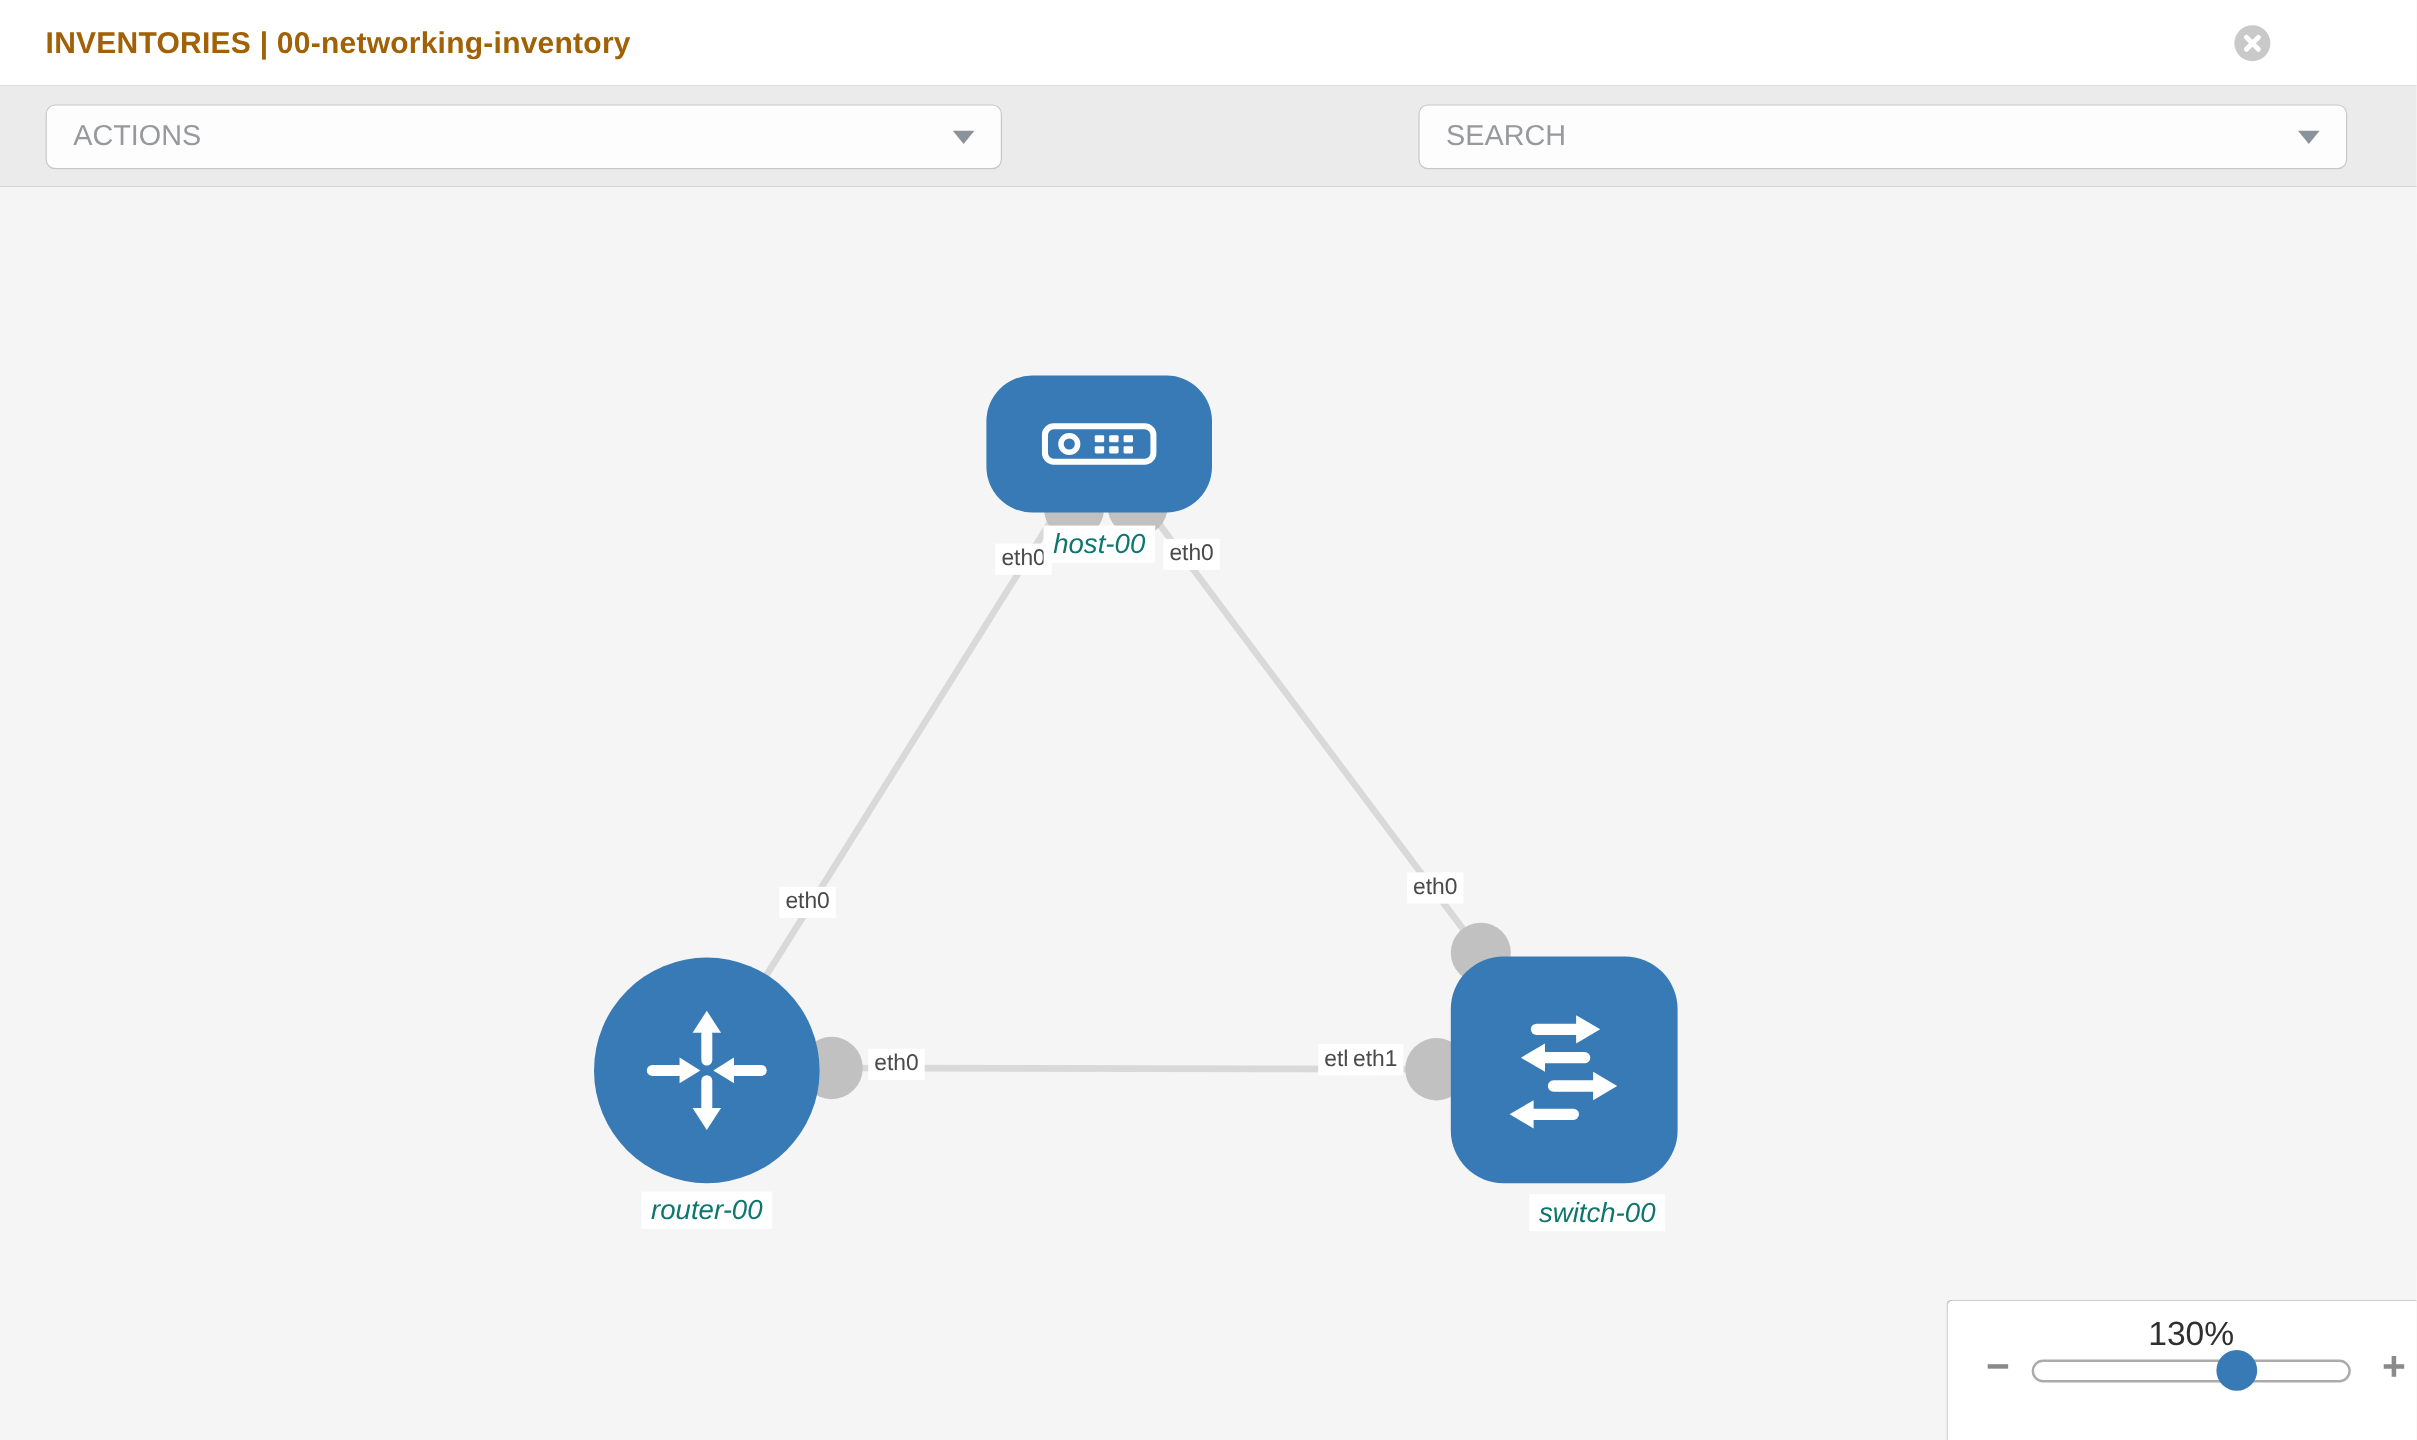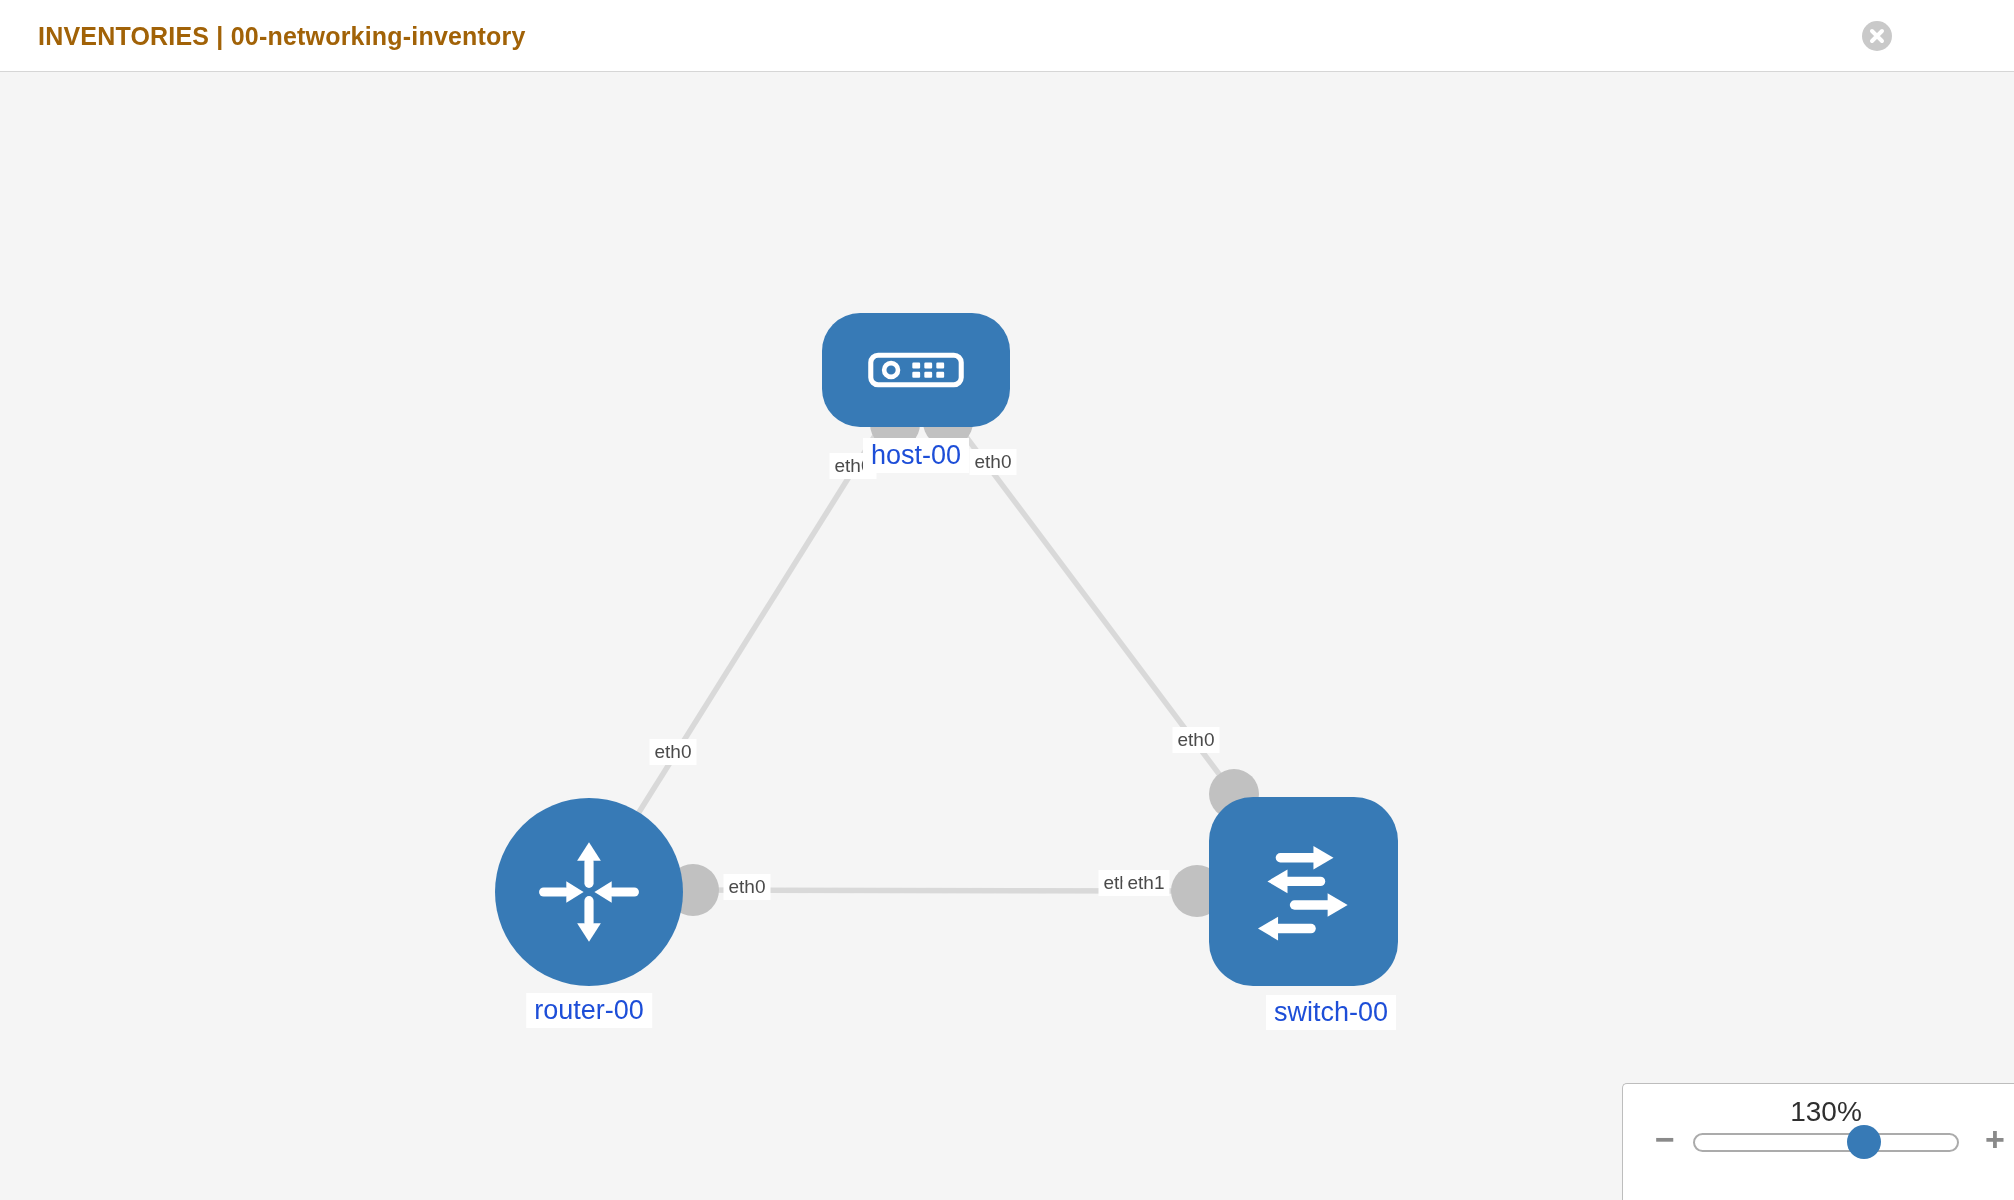--- a/index.html
+++ b/index.html
@@ -44,22 +44,22 @@
   .canvas{position:absolute;left:0;top:156px;width:2014px;height:1044px;background:#f5f5f5;}
   .net-svg{position:absolute;left:0;top:0;}
   .node{
     position:absolute;background:#377ab6;display:flex;align-items:center;justify-content:center;
     cursor:pointer;
   }
   .node-host{left:822px;top:157px;width:188px;height:114px;border-radius:38px;}
   .node-router{left:495px;top:642px;width:188px;height:188px;border-radius:50%;}
   .node-switch{left:1209px;top:641px;width:189px;height:189px;border-radius:44px;}
   .node-label{
-    position:absolute;transform:translate(-50%,0);background:#ffffff;color:#1d4ed8;
-    font-size:27px;padding:2px 8px;white-space:nowrap;
+    position:absolute;transform:translate(-50%,0);background:#ffffff;color:#0f766e;
+    font-size:23px;padding:2px 8px;white-space:nowrap;font-style:italic;
   }
   .lbl-host{left:916px;top:282px;}
   .lbl-router{left:589px;top:837px;}
   .lbl-switch{left:1303px;top:839px;margin-left:28px;}
   .port-label{
     position:absolute;transform:translate(-50%,-50%);background:#ffffff;color:#4a4a4a;
     font-size:19px;padding:2px 5px;white-space:nowrap;
   }
   .pl-host-left{left:853px;top:310px;}
   .pl-host-right{left:993px;top:306px;}
@@ -100,20 +100,47 @@
 
   <div class="header">
     <div class="header-title">INVENTORIES | 00-networking-inventory</div>
     <div class="close-btn">
       <svg width="16" height="16" viewBox="0 0 16 16">
         <path d="M3 3 L13 13 M13 3 L3 13" stroke="#ffffff" stroke-width="4" stroke-linecap="round" fill="none"></path>
       </svg>
     </div>
   </div>
 
+  <div class="toolbar">
+    <div class="combo combo-actions">
+      <span class="combo-text">ACTIONS</span>
+      <span class="caret"></span>
+    </div>
+
+    <div class="tool-icon tool-wrench">
+      <svg width="32" height="32" viewBox="0 0 32 32">
+        <path fill="#848b93" d="M27.9 8.2c0.95 2.85 0.25 6.1-2.05 8.4-2.25 2.25-5.4 2.95-8.2 2.1L9.1 27.3c-1.25 1.25-3.25 1.25-4.5 0-1.25-1.25-1.25-3.25 0-4.5l8.55-8.6c-0.85-2.8-0.15-5.95 2.1-8.2 2.3-2.3 5.55-3 8.4-2.05l-5.1 5.1 1.25 3.55 3.55 1.25z"></path>
+      </svg>
+    </div>
+    <div class="tool-icon tool-key">
+      <svg width="32" height="32" viewBox="0 0 32 32">
+        <g fill="none" stroke="#848b93" stroke-width="3.6" stroke-linecap="round">
+          <circle cx="10.5" cy="10.5" r="5.2"></circle>
+          <path d="M14.6 14.6 L26.5 26.5"></path>
+          <path d="M21.2 21.2 L24.6 17.8"></path>
+          <path d="M26.5 26.5 L29 24"></path>
+        </g>
+      </svg>
+    </div>
+
+    <div class="combo combo-search">
+      <span class="combo-text">SEARCH</span>
+      <span class="caret"></span>
+    </div>
+  </div>
 
   <div class="canvas">
 
     <svg class="net-svg" width="2014" height="1044" viewBox="0 0 2014 1044">
 
       <line x1="916" y1="214" x2="589" y2="736" stroke="#d9d9d9" stroke-width="5.5"></line>
       <line x1="916" y1="214" x2="1234" y2="638" stroke="#d9d9d9" stroke-width="5.5"></line>
       <line x1="693" y1="734" x2="1197" y2="735" stroke="#d9d9d9" stroke-width="5.5"></line>
 
       <circle cx="895" cy="268" r="25" fill="#c1c1c1"></circle>

